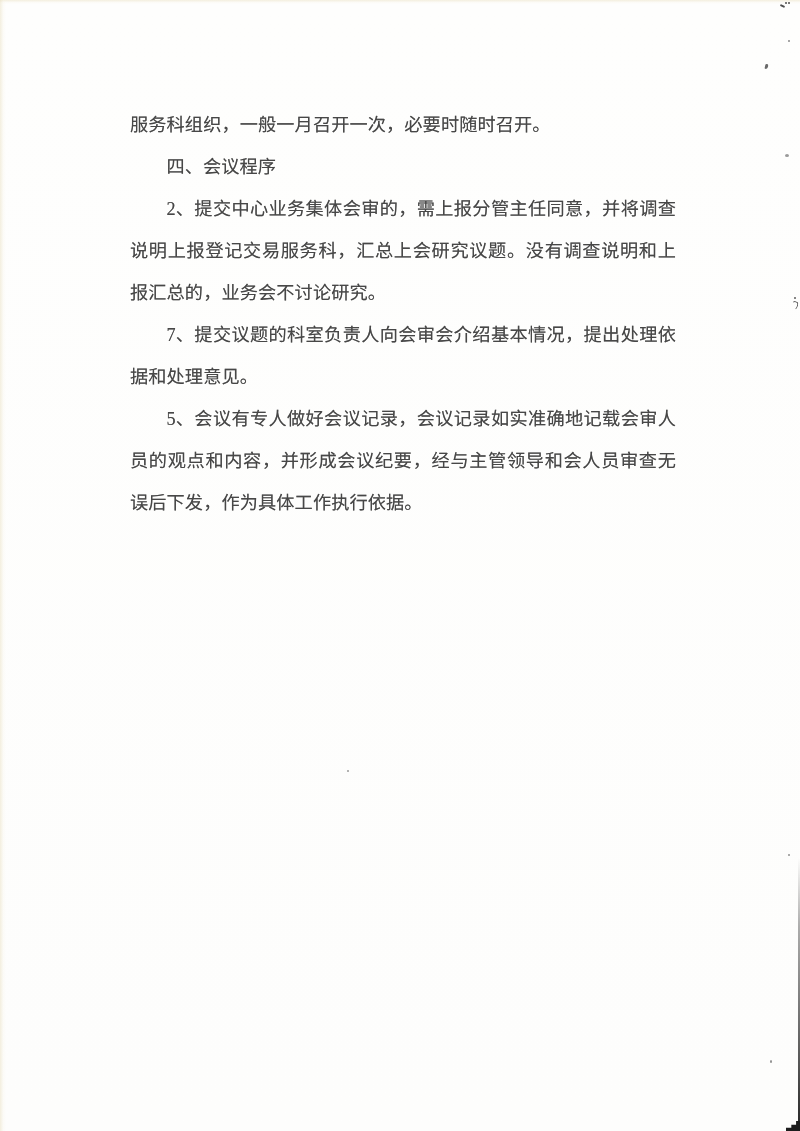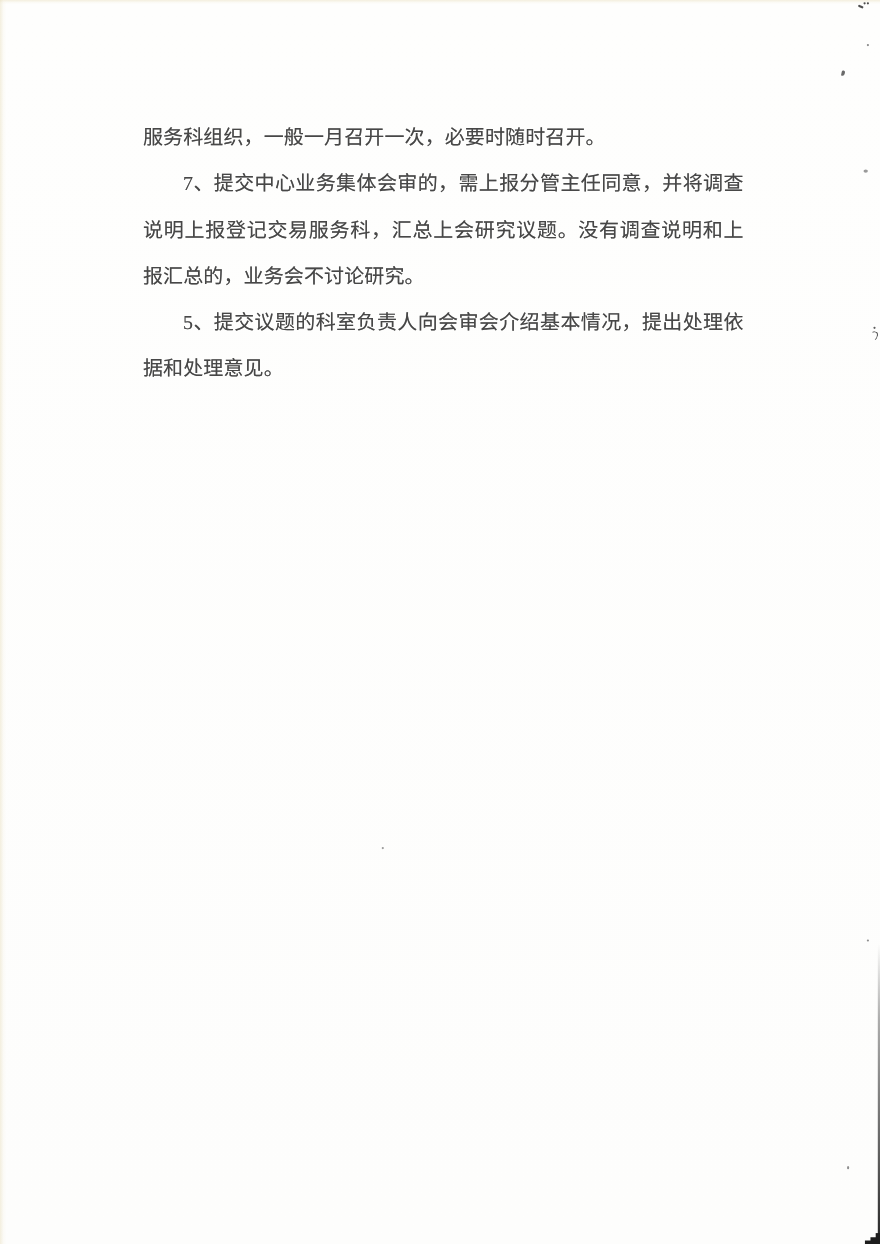--- a/index.html
+++ b/index.html
@@ -79,22 +79,24 @@
 </head>
 <body>
 
 <div class="page">
 
   <div class="edge-top"></div>
   <div class="edge-left"></div>
 
   <div class="content">
     <p>服务科组织，一般一月召开一次，必要时随时召开。</p>
-    <p class="indent">7、提交中心业务集体会审的，需上报分管主任同意，并将调查说明上报登记交易服务科，汇总上会研究议题。没有调查说明和上报汇总的，业务会不讨论研究。</p>
-    <p class="indent">5、提交议题的科室负责人向会审会介绍基本情况，提出处理依据和处理意见。</p>
+    <p class="indent">四、会议程序</p>
+    <p class="indent">2、提交中心业务集体会审的，需上报分管主任同意，并将调查说明上报登记交易服务科，汇总上会研究议题。没有调查说明和上报汇总的，业务会不讨论研究。</p>
+    <p class="indent">7、提交议题的科室负责人向会审会介绍基本情况，提出处理依据和处理意见。</p>
+    <p class="indent">5、会议有专人做好会议记录，会议记录如实准确地记载会审人员的观点和内容，并形成会议纪要，经与主管领导和会人员审查无误后下发，作为具体工作执行依据。</p>
   </div>
 
   <div class="squiggle">
       <i></i>
       <i></i>
       <i></i>
     </div>
   <div class="speck" style="left:788px; top:40px; width:2px; height:2px; background:#8a8a8a;"></div>
   <div class="speck" style="left:765px; top:64px; width:2.5px; height:5px; border-radius:2px 2px 3px 1px; background:#6a6a6a; transform:rotate(12deg);"></div>
   <div class="speck" style="left:785px; top:154px; width:4px; height:3px; background:#9a9a9a;"></div>

